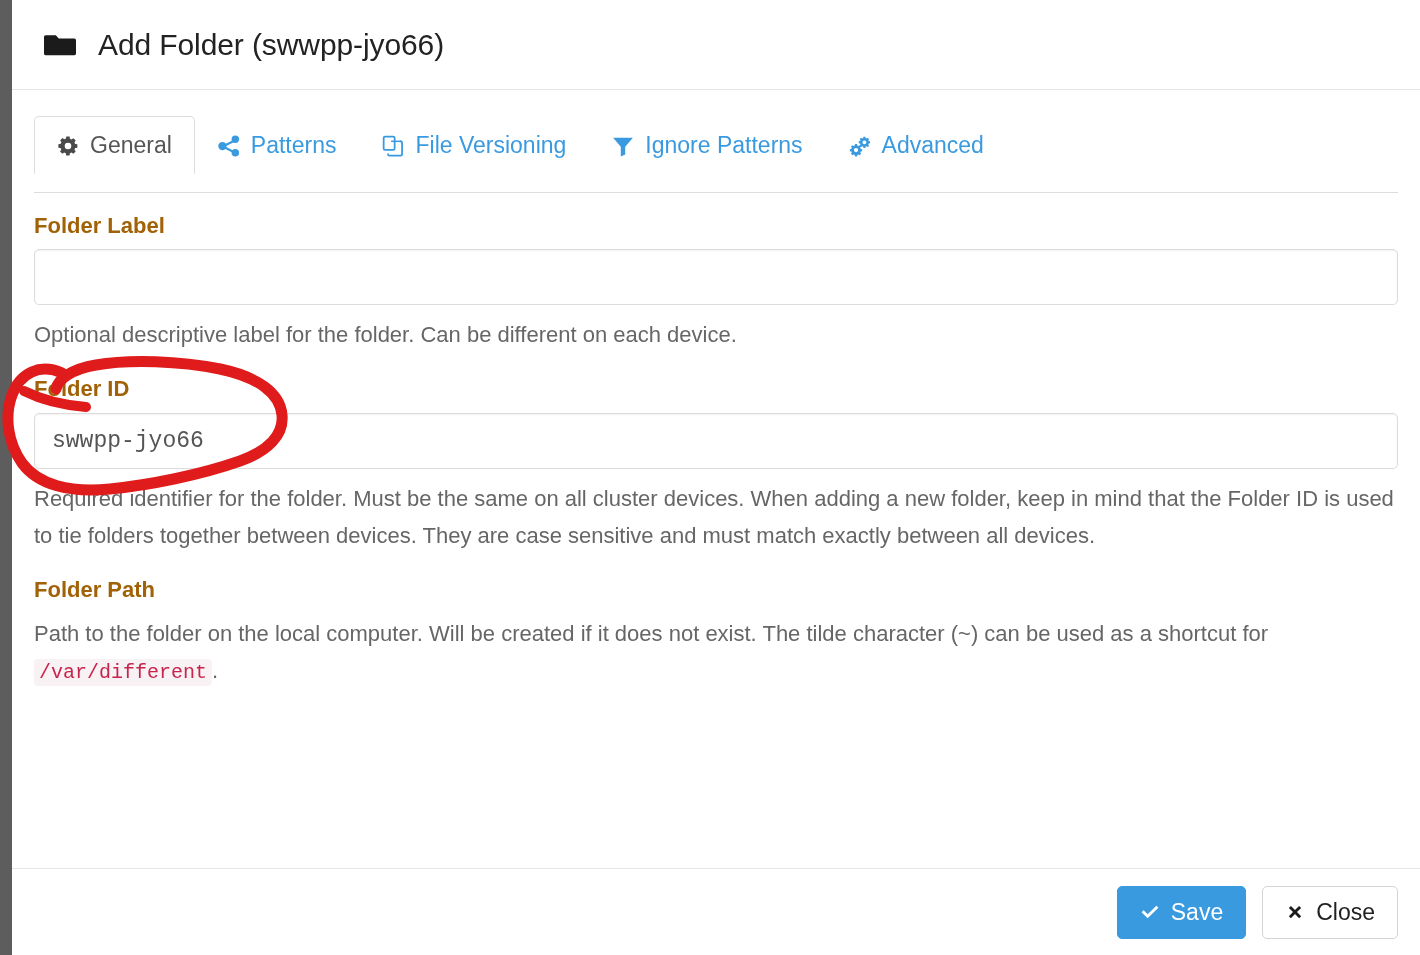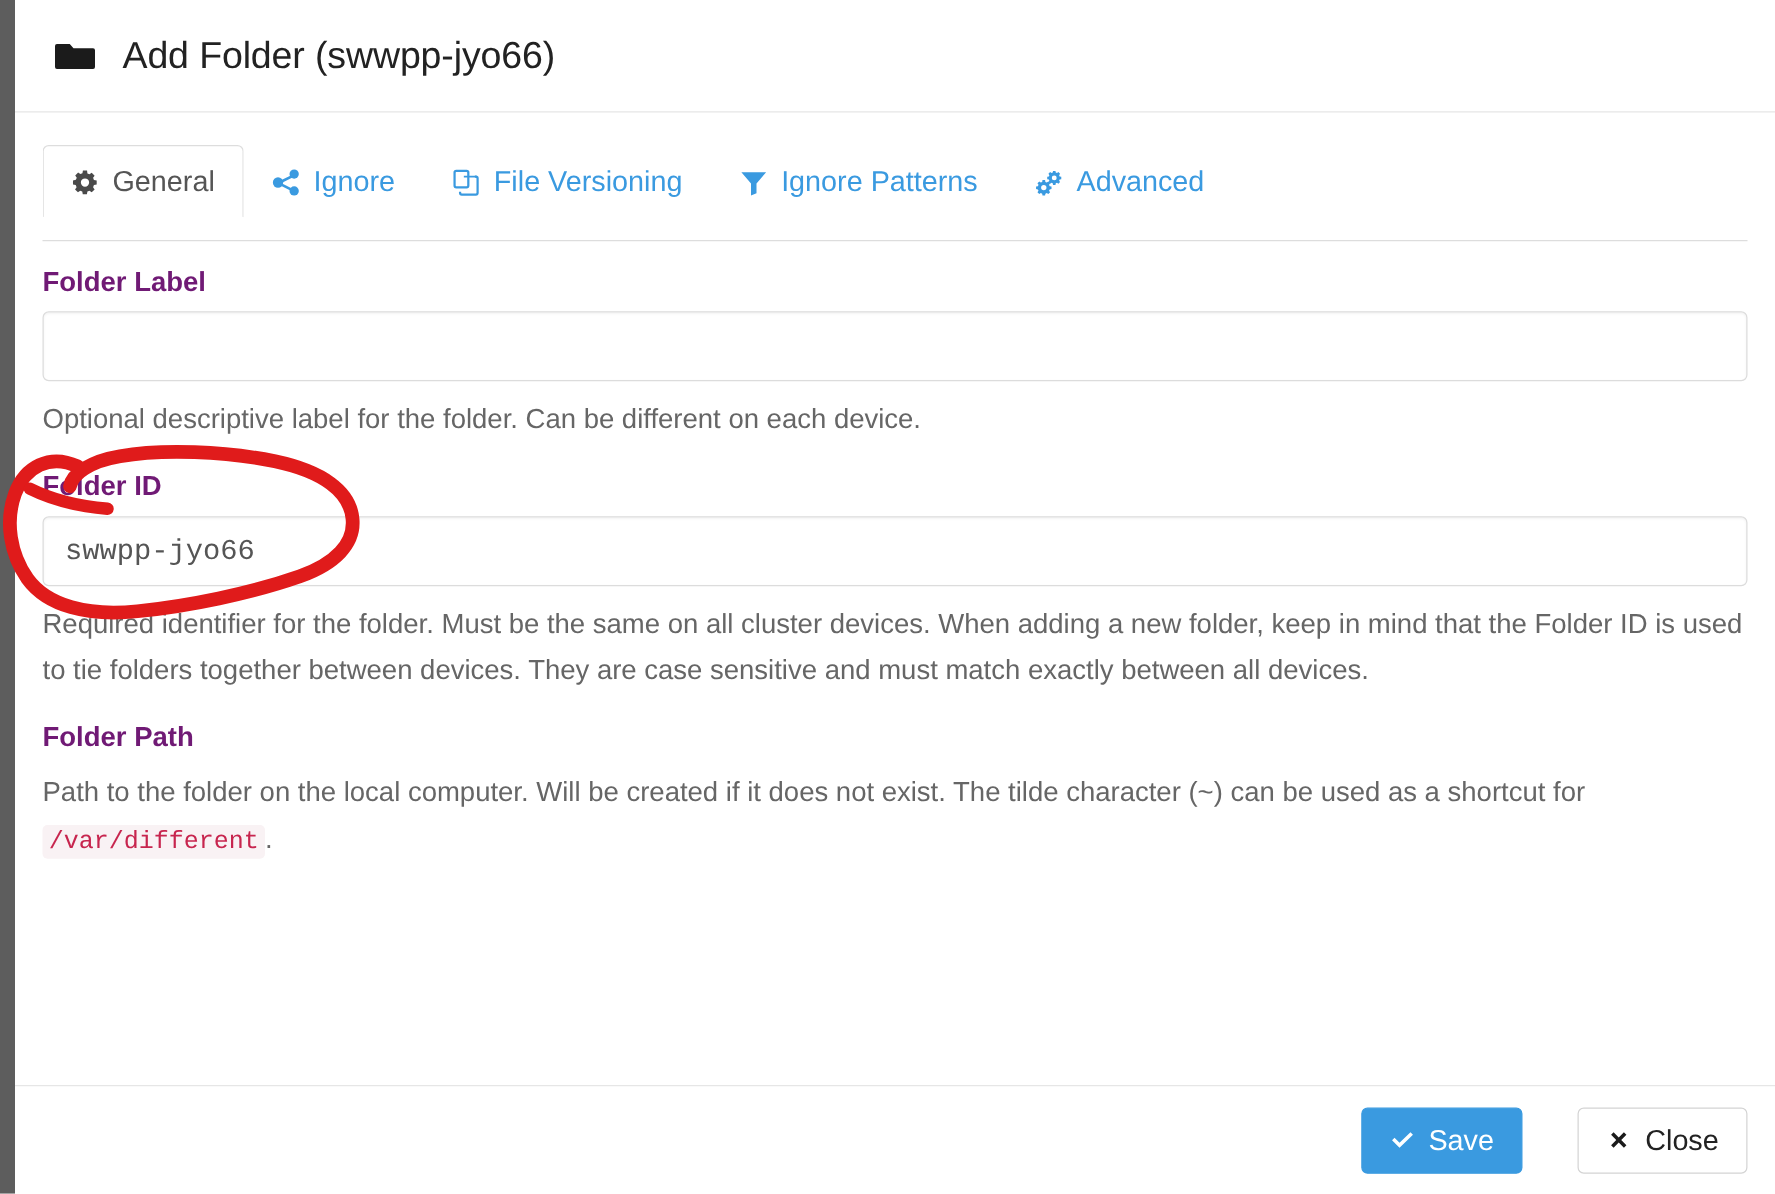--- a/index.html
+++ b/index.html
@@ -114,21 +114,21 @@
   .modal-body {
     padding: 0 22px;
   }
 
   .form-group { margin-top: 22px; }
   .form-group:first-child { margin-top: 20px; }
 
   .field-label {
     font-size: 22px;
     font-weight: 700;
-    color: #701a75;
+    color: #a16207;
     margin: 0 0 10px 0;
     line-height: 1.2;
   }
 
   .field-input {
     display: block;
     width: 100%;
     height: 56px;
     border: 1px solid #dcdcdc;
     border-radius: 5px;
@@ -179,21 +179,20 @@
     align-items: center;
     gap: 11px;
     font-size: 23px;
     font-family: "Liberation Sans", sans-serif;
     line-height: 1;
     padding: 14px 22px;
     border-radius: 5px;
     cursor: pointer;
     border: 1px solid transparent;
     white-space: nowrap;
-    margin-left: 28px;
   }
   .btn-primary {
     background: #3a9ae0;
     border-color: #3a9ae0;
     color: #ffffff;
     min-width: 107px;
     justify-content: center;
   }
   .btn-default {
     background: #ffffff;
@@ -254,21 +253,21 @@
 
       <div class="tab">
         <span class="tab-ico">
           <svg width="22" height="22" viewBox="0 0 16 16" xmlns="http://www.w3.org/2000/svg" fill="#3a9ae0">
             <circle cx="12.6" cy="3.1" r="2.7"></circle>
             <circle cx="12.6" cy="12.9" r="2.7"></circle>
             <circle cx="3.2" cy="8" r="3"></circle>
             <path d="M4.6 6.9l7.2-3.6.7 1.4-7.2 3.6zM5.3 8.4l7.2 3.6-.7 1.4-7.2-3.6z"></path>
           </svg>
         </span>
-        <span>Ignore</span>
+        <span>Patterns</span>
       </div>
 
       <div class="tab">
         <span class="tab-ico">
           <svg width="22" height="22" viewBox="0 0 16 16" xmlns="http://www.w3.org/2000/svg" fill="none" stroke="#3a9ae0" stroke-width="1.3">
             <rect x="1.2" y="1.2" width="8" height="9.6" rx="1"></rect>
             <path d="M4.4 13.4V14a1 1 0 0 0 1 1h8.2a1 1 0 0 0 1-1V5.6a1 1 0 0 0-1-1h-.6"></path>
             <path d="M6.6 4.6h7.6" stroke-width="1.1"></path>
           </svg>
         </span>

